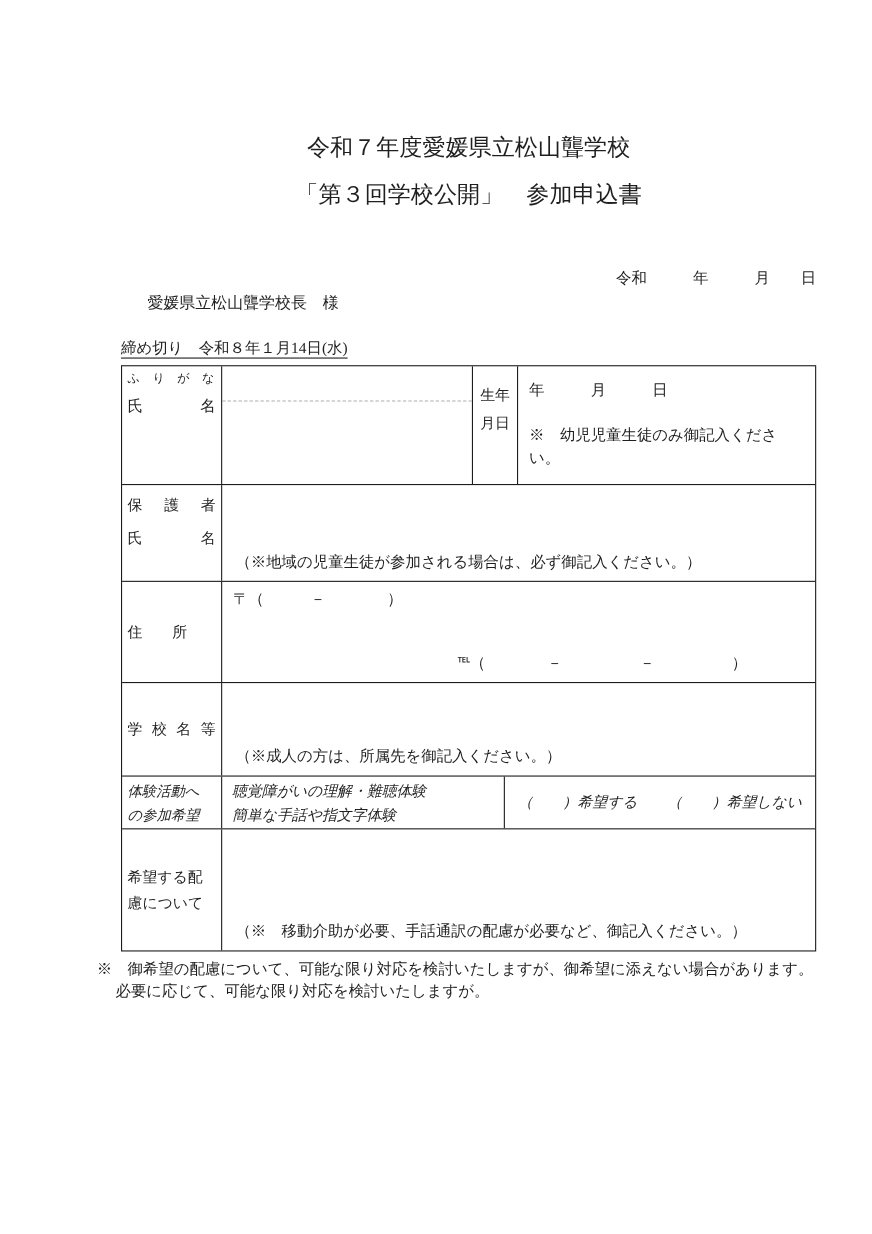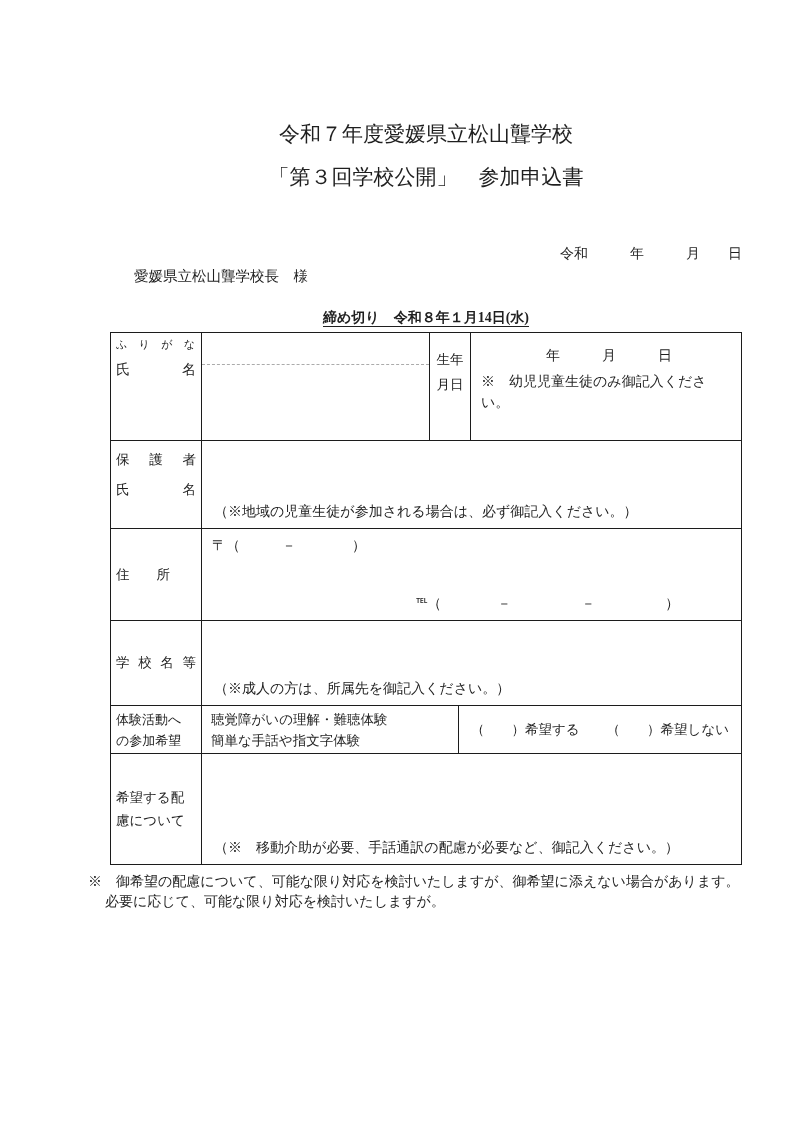--- a/index.html
+++ b/index.html
@@ -11,48 +11,48 @@
     overflow: hidden;
   }
   .page { width: 793px; height: 1008px; padding: 122px 51px 0 110px; position: relative; }
 
   .title { text-align: center; font-size: 21px; line-height: 24px; }
   .title1 { margin-bottom: 19px; }
   .title2 { margin-bottom: 55px; }
 
   .date-line { text-align: right; font-size: 14px; line-height: 20px; height: 20px; }
   .addressee { font-size: 14.5px; line-height: 20px; margin-top: 2px; margin-left: 24px; }
-  .deadline-line { text-align: center; font-size: 14px; line-height: 20px; margin-top: 22px; font-weight: bold; }
+  .deadline-line { text-align: left; font-size: 14px; line-height: 20px; margin-top: 22px; }
   .deadline-line span { text-decoration: underline; text-underline-offset: 4px; }
 
   
   .form-table { margin-top: 4px; border: 1.4px solid #1c1c1c; width: 632px; }
   .row { display: flex; width: 100%; }
   .row + .row { border-top: 1px solid #1c1c1c; }
   .r1 { height: 107px; } .r2 { height: 88px; } .r3 { height: 92px; }
-  .r4 { height: 85px; }  .r5 { height: 48px; } .r6 { height: 111px; }
+  .r4 { height: 85px; }  .r5 { height: 48px; font-style: italic; } .r6 { height: 111px; }
 
   .label-cell { width: 91px; border-right: 1px solid #1c1c1c; padding: 4px 5px; font-size: 13.5px; flex: none; }
   .spread { text-align: justify; text-align-last: justify; display: block; }
   .small { font-size: 11px; line-height: 15px; letter-spacing: 1px; }
 
   .r1 .label-cell .name-lbl { margin-top: 9px; font-size: 14px; }
   .r2 .label-cell { line-height: 30px; }
   .lc-center { display: flex; flex-direction: column; justify-content: center; }
   .r5 .label-cell { font-size: 13px; line-height: 21px; padding-top: 3px; }
   .r6 .label-cell { font-size: 13.5px; line-height: 23px; }
 
   .name-cell { width: 228px; border-right: 1px solid #1c1c1c; position: relative; flex: none; }
   .furigana-divider { position: absolute; left: 0; right: 0; top: 31px; border-bottom: 1px dashed #ababab; }
 
   .dob-label-cell { width: 41px; border-right: 1px solid #1c1c1c; flex: none;
     font-size: 13.5px; line-height: 25px; padding-top: 14px; text-align: center; }
 
   .dob-info-cell { flex: 1; padding: 13px 4px 0 10px; font-size: 14px; }
-  .dob-date { text-align: center; line-height: 20px; margin-bottom: 5px; }
+  .dob-date { line-height: 20px; margin-bottom: 20px; }
   .dob-note { width: 248px; line-height: 21px; }
 
   .fill-cell { flex: 1; display: flex; flex-direction: column; justify-content: flex-end; padding: 0 0 7px 12px; font-size: 14px; }
   .note { line-height: 19px; }
 
   .addr-cell { flex: 1; display: flex; flex-direction: column; justify-content: space-between;
     padding: 7px 0 7px 10px; font-size: 14px; }
   .tel-line { padding-left: 204px; line-height: 19px; }
   .postal-line { line-height: 19px; }
 

